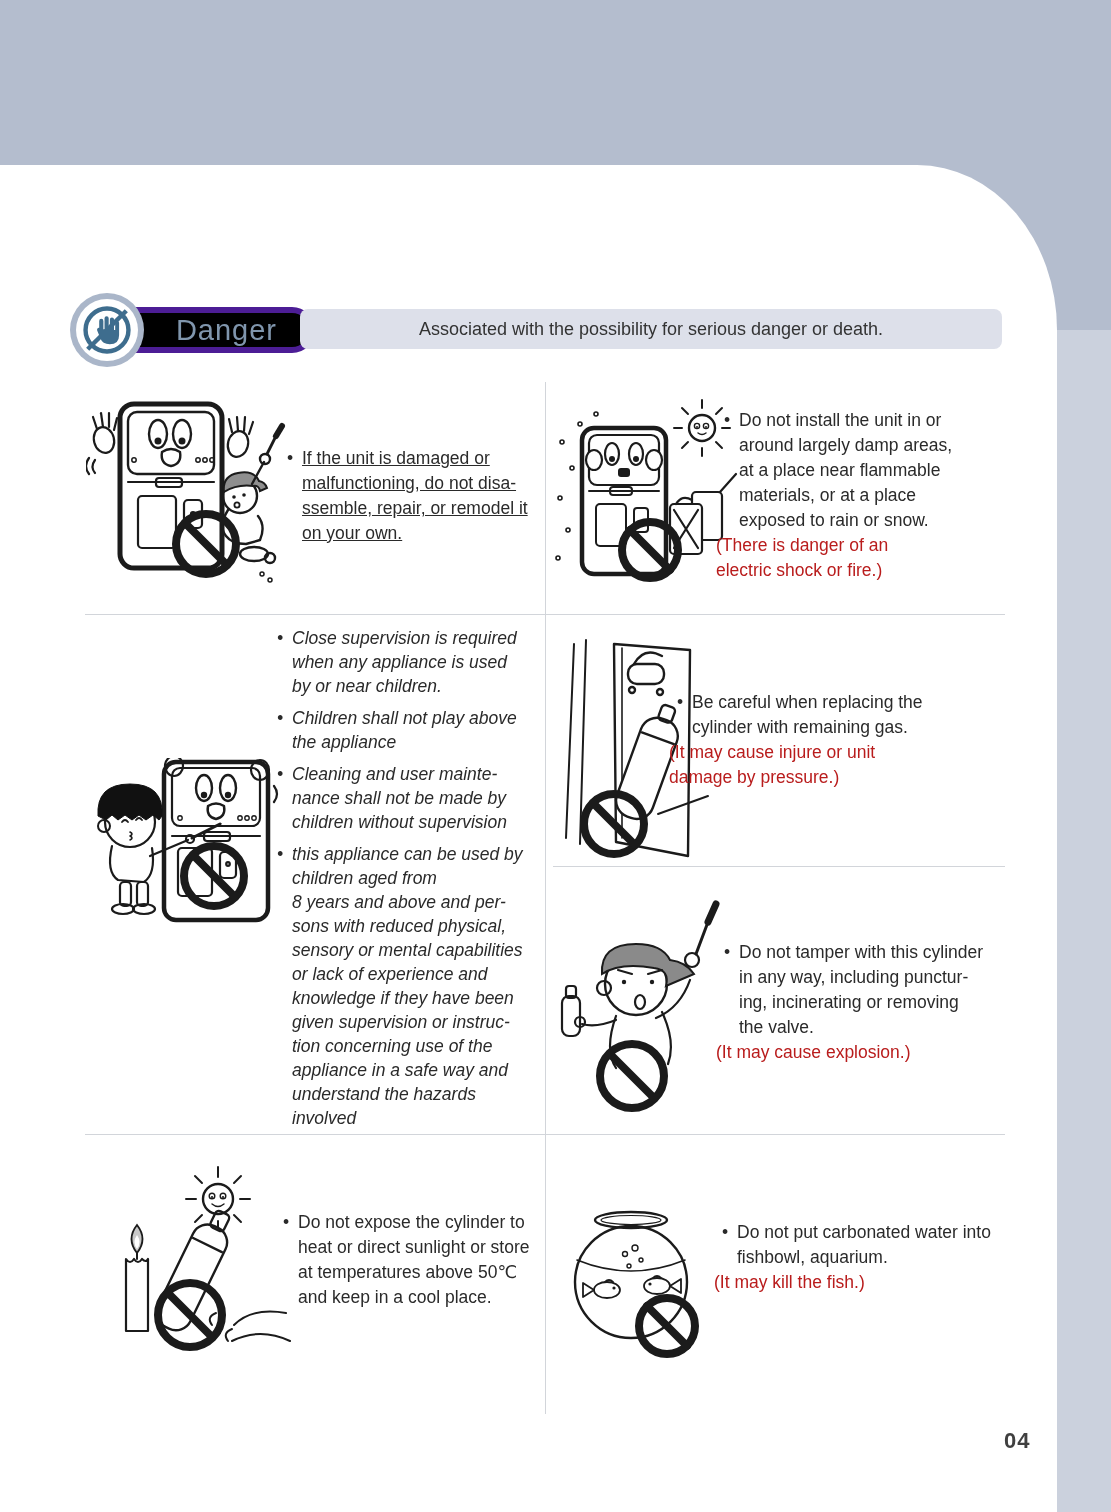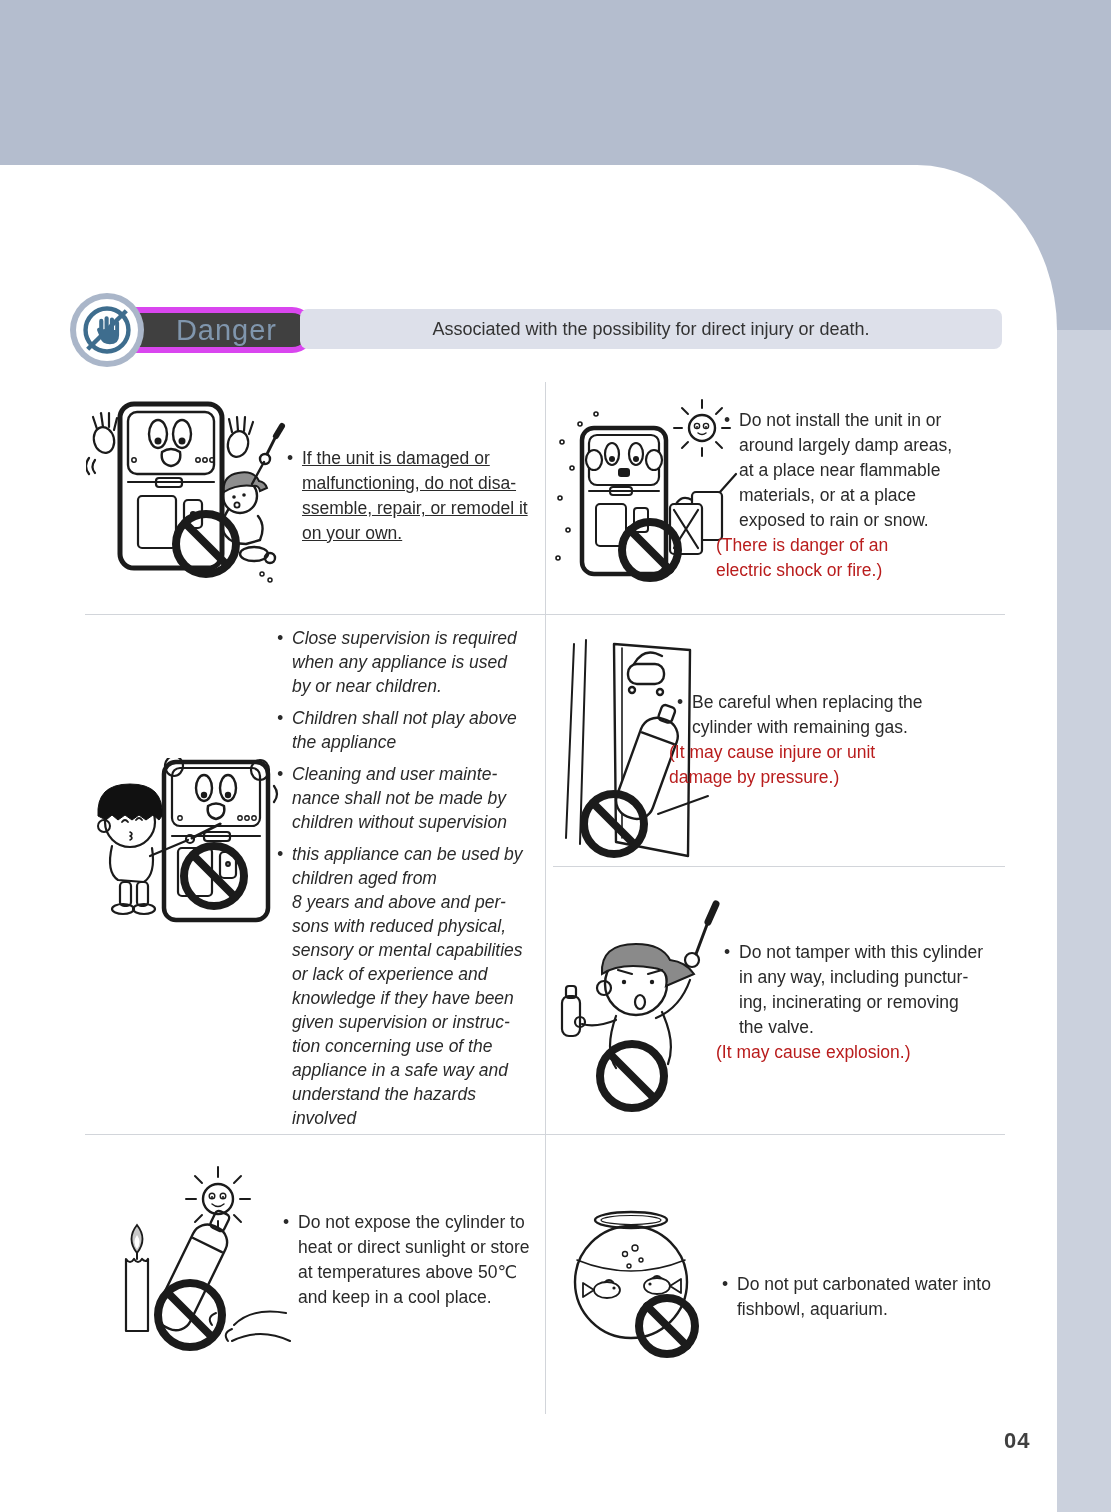--- a/index.html
+++ b/index.html
@@ -7,22 +7,22 @@
        font-family:"Liberation Sans","DejaVu Sans",sans-serif;color:#2a2a2a;}
   .abs{position:absolute;}
   
   .top-band{left:0;top:0;width:1111px;height:165px;background:#b4bdce;}
   .corner-patch{left:917px;top:165px;width:140px;height:165px;background:#b4bdce;}
   .corner-white{left:917px;top:165px;width:140px;height:165px;background:#ffffff;
                 border-top-right-radius:140px 165px;}
   .right-strip-top{left:1057px;top:0;width:54px;height:330px;background:#b4bdce;}
   .right-strip-bottom{left:1057px;top:330px;width:54px;height:1182px;background:#cbd1dd;}
   
-  .badge-pill{left:103px;top:307px;width:168px;height:34px;background:#404040;
-              border:6px solid #d946ef;border-radius:24px;display:flex;align-items:center;
+  .badge-pill{left:103px;top:307px;width:168px;height:34px;background:#000000;
+              border:6px solid #4c1d95;border-radius:24px;display:flex;align-items:center;
               justify-content:flex-end;padding-right:32px;}
   .badge-label{font-size:29px;color:#8096ad;letter-spacing:1px;}
   .badge-circle{left:70px;top:293px;width:74px;height:74px;border-radius:50%;
                 background:#aab6c9;display:flex;align-items:center;justify-content:center;}
   .badge-circle-inner{width:62px;height:62px;border-radius:50%;background:#ffffff;
                 display:flex;align-items:center;justify-content:center;}
   
   .banner{left:300px;top:309px;width:702px;height:40px;background:#dde0ea;border-radius:8px;
           display:flex;align-items:center;justify-content:center;}
   .banner-text{font-size:18px;color:#333;}
@@ -58,21 +58,21 @@
   <div class="badge-circle-inner">
     <svg viewBox="0 0 40 40" width="52" height="52">
       <circle cx="20" cy="20" r="16.5" fill="#ffffff" stroke="#3e6d8e" stroke-width="3.4"></circle>
       <rect x="18.3" y="-1" width="3.4" height="42" transform="rotate(45 20 20)" fill="#3e6d8e"></rect>
       <path fill="#3e6d8e" d="M14,21 v-8 a1.6,1.6 0 0 1 3.2,0 v6.5 h0.9 v-8.5 a1.6,1.6 0 0 1 3.2,0 v8.5 h0.9 v-7.5 a1.6,1.6 0 0 1 3.2,0 v8 h0.9 v-5.5 a1.5,1.5 0 0 1 3,0 v9.5 q0,7 -7.2,7 q-5.6,0 -7.2,-4.6 l-2.3,-5.6 q-0.8,-2 1,-2.6 q1.6,-0.5 2.4,1.3 z"></path>
     </svg>
   </div>
 </div>
 
 <div class="abs banner">
-  <span class="banner-text">Associated with the possibility for direct injury or death.</span>
+  <span class="banner-text">Associated with the possibility for serious danger or death.</span>
 </div>
 
 <div class="abs vdiv"></div>
 <div class="abs hdiv" style="left:85px;top:614px;width:920px;"></div>
 <div class="abs hdiv" style="left:553px;top:866px;width:452px;"></div>
 <div class="abs hdiv" style="left:85px;top:1134px;width:920px;"></div>
 
 <div class="abs" style="left:86px;top:396px;">
   <svg viewBox="0 0 200 205" width="200" height="205">
     <g class="ln" stroke-width="2.2">
@@ -429,18 +429,19 @@
       <path d="M90,86 q4,-4 8,0"></path>
     </g>
     <circle class="fl" cx="51" cy="96" r="1.6"></circle>
       <circle class="fl" cx="87" cy="92" r="1.6"></circle>
     <g class="ln" stroke-width="8">
       <circle cx="104" cy="134" r="28"></circle>
         <line x1="84" y1="114" x2="124" y2="154"></line>
     </g>
   </svg>
 </div>
-<div class="abs" style="left:722px;top:1272px;width:300px;">
+<div class="abs" style="left:722px;top:1220px;width:300px;">
   <div class="bullet">Do not put carbonated water into
 fishbowl, aquarium.</div>
+  <div class="note">(It may kill the fish.)</div>
 </div>
 
 <div class="abs page-number">04</div>
 
 </body></html>

